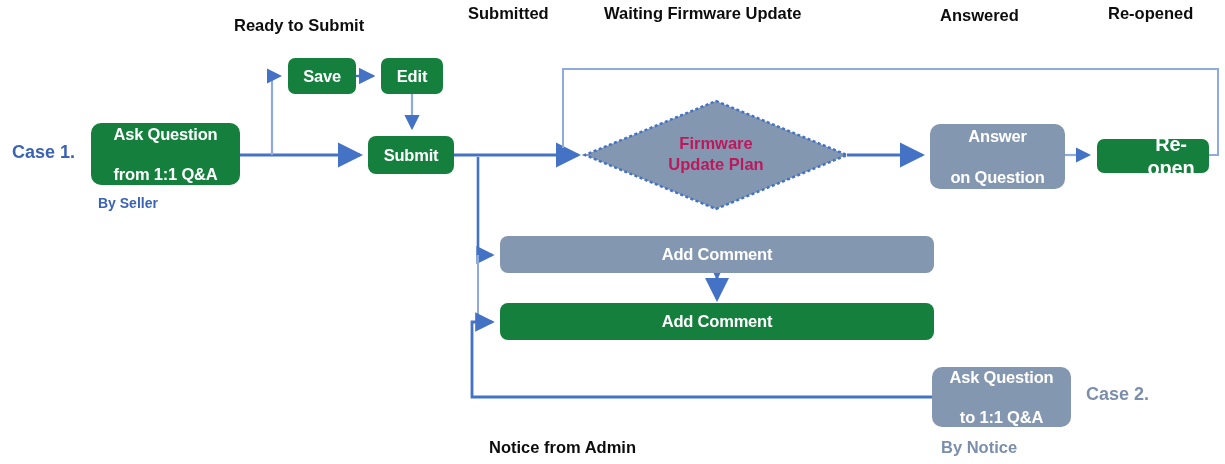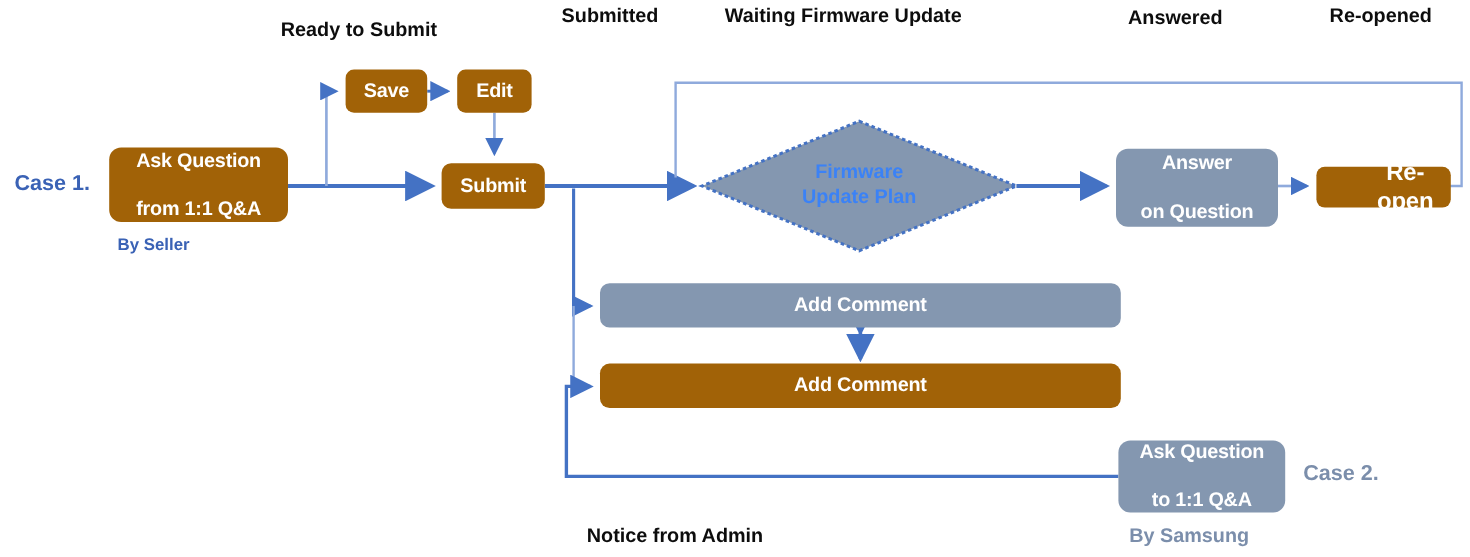--- a/index.html
+++ b/index.html
@@ -30,42 +30,42 @@
     display: flex;
     align-items: center;
     justify-content: center;
     text-align: center;
     color: #ffffff;
     font-weight: bold;
     letter-spacing: -0.2px;
     box-sizing: border-box;
     line-height: 1.22;
   }
-  .node.blue   { background: #a16207; }
+  .node.blue   { background: #15803d; }
   .node.gray   { background: #8497B0; }
 
   .header-label {
     position: absolute;
     color: #0d0d0d;
     font-weight: bold;
     font-size: 16.5px;
     white-space: nowrap;
   }
   .side-label {
     position: absolute;
     font-weight: bold;
     white-space: nowrap;
   }
   .side-label.blue-text { color: #3a62b5; }
   .side-label.gray-text { color: #7b8eab; }
   .side-label.dark-text { color: #0d0d0d; }
 
   .diamond-label {
     position: absolute;
-    color: #3b82f6;
+    color: #be185d;
     font-weight: bold;
     font-size: 16.5px;
     text-align: center;
     line-height: 1.28;
     white-space: nowrap;
   }
 </style>
 </head>
 <body>
 
@@ -156,17 +156,17 @@
       <div class="header-label" style="left: 234px; top: 4px; margin-top: 12px;">Ready to Submit</div>
       <div class="header-label" style="left: 468px; top: 4px; text-align: center;">Submitted</div>
       <div class="header-label" style="left: 604px; top: 4px;">Waiting Firmware Update</div>
       <div class="header-label" style="left: 940px; top: 6px;">Answered</div>
       <div class="header-label" style="left: 1108px; top: 4px;">Re-opened</div>
     </div>
   <div id="labels-host">
       <div class="side-label blue-text" style="left: 12px; top: 142px; font-size: 18px;">Case 1.</div>
       <div class="side-label blue-text" style="left: 98px; top: 195px; font-size: 14px;">By Seller</div>
       <div class="side-label gray-text" style="left: 1086px; top: 384px; font-size: 18px;">Case 2.</div>
-      <div class="side-label gray-text" style="left: 941px; top: 438px; font-size: 16.5px;">By Samsung</div>
+      <div class="side-label gray-text" style="left: 941px; top: 438px; font-size: 16.5px;">By Notice</div>
       <div class="side-label dark-text" style="left: 489px; top: 438px; font-size: 16.5px;">Notice from Admin</div>
     </div>
 
 </div>
 
 </body></html>

